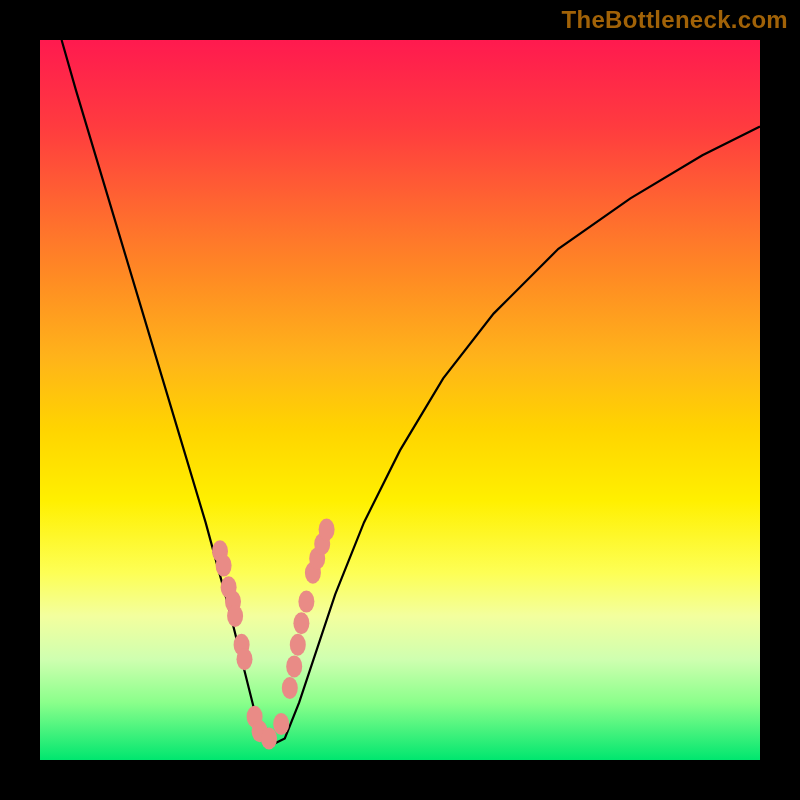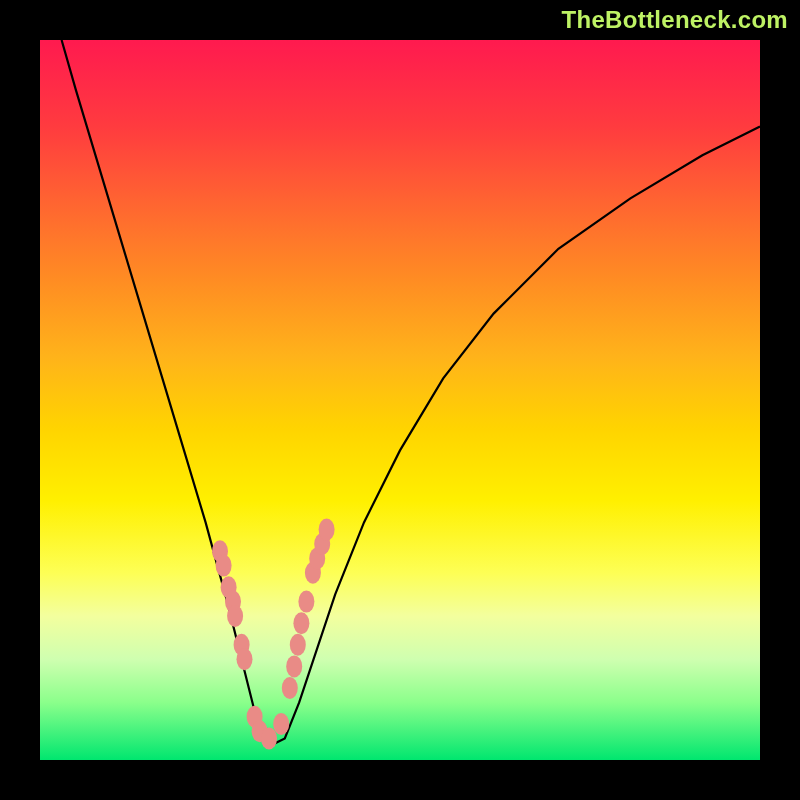--- a/index.html
+++ b/index.html
@@ -37,21 +37,21 @@
       #00e66f 100%
     );
   }
   .watermark {
     position: absolute;
     top: 6px;
     right: 12px;
     font-family: Arial, Helvetica, sans-serif;
     font-size: 24px;
     font-weight: 600;
-    color: #bef264;
+    color: #a16207;
     letter-spacing: 0.3px;
   }
   svg.curves {
     position: absolute;
     left: 0;
     top: 0;
     width: 720px;
     height: 720px;
     overflow: visible;
   }

